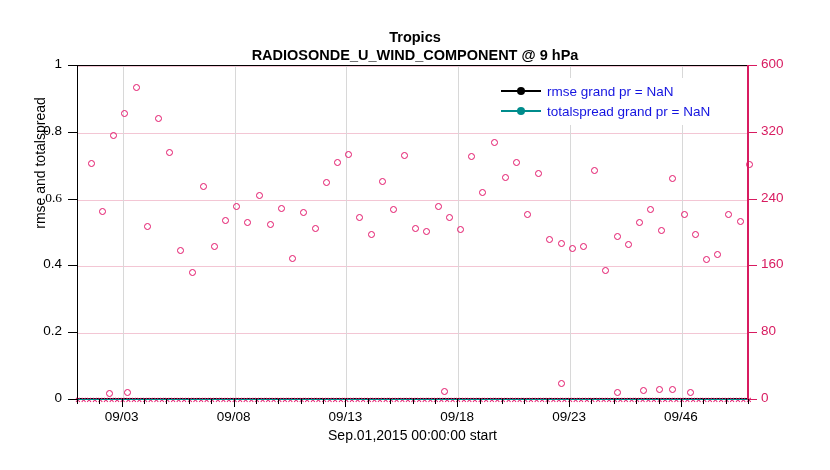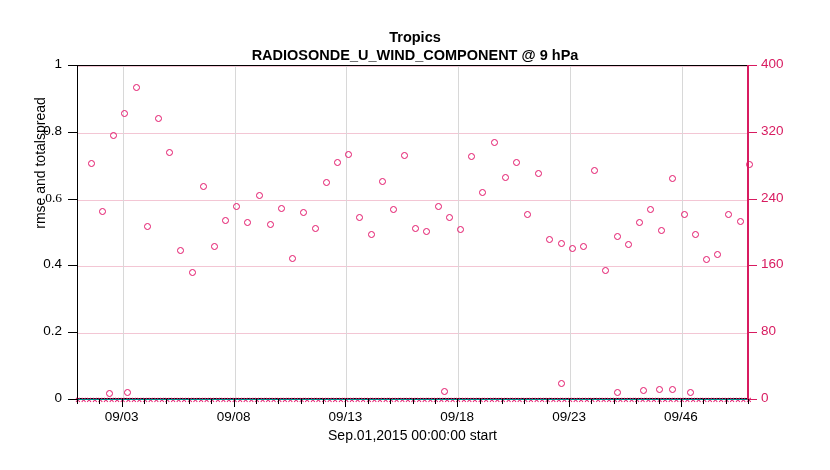--- a/index.html
+++ b/index.html
@@ -475,21 +475,21 @@
       <div class="ticklabel-right" style="top: 399px;">0</div>
       <div class="tick-right" style="top: 332.2px;"></div>
       <div class="ticklabel-right" style="top: 332.2px;">80</div>
       <div class="tick-right" style="top: 265.4px;"></div>
       <div class="ticklabel-right" style="top: 265.4px;">160</div>
       <div class="tick-right" style="top: 198.6px;"></div>
       <div class="ticklabel-right" style="top: 198.6px;">240</div>
       <div class="tick-right" style="top: 131.8px;"></div>
       <div class="ticklabel-right" style="top: 131.8px;">320</div>
       <div class="tick-right" style="top: 65px;"></div>
-      <div class="ticklabel-right" style="top: 65px;">400</div>
+      <div class="ticklabel-right" style="top: 65px;">600</div>
       <div class="tick-bottom" style="left: 121.733px;"></div>
       <div class="ticklabel-bottom" style="left: 121.733px;">09/03</div>
       <div class="tick-bottom" style="left: 233.567px;"></div>
       <div class="ticklabel-bottom" style="left: 233.567px;">09/08</div>
       <div class="tick-bottom" style="left: 345.4px;"></div>
       <div class="ticklabel-bottom" style="left: 345.4px;">09/13</div>
       <div class="tick-bottom" style="left: 457.233px;"></div>
       <div class="ticklabel-bottom" style="left: 457.233px;">09/18</div>
       <div class="tick-bottom" style="left: 569.067px;"></div>
       <div class="ticklabel-bottom" style="left: 569.067px;">09/23</div>
@@ -519,14 +519,30 @@
       <div class="tick-bottom-minor" style="left: 658.533px;"></div>
       <div class="tick-bottom-minor" style="left: 703.267px;"></div>
       <div class="tick-bottom-minor" style="left: 725.633px;"></div>
       <div class="tick-bottom-minor" style="left: 748px;"></div>
     </div>
 
   <div id="ylabel-left">rmse and totalspread</div>
 
   <div id="xlabel">Sep.01,2015 00:00:00 start</div>
 
+  <div id="legend">
+      <div class="legend-row">
+        <span class="legend-swatch">
+          <span class="legend-line"></span>
+          <span class="legend-dot"></span>
+        </span>
+        <span class="legend-text">rmse grand pr = NaN</span>
+      </div>
+      <div class="legend-row">
+        <span class="legend-swatch">
+          <span class="legend-line teal"></span>
+          <span class="legend-dot teal"></span>
+        </span>
+        <span class="legend-text">totalspread grand pr = NaN</span>
+      </div>
+    </div>
 
 </div>
 
 </body></html>

